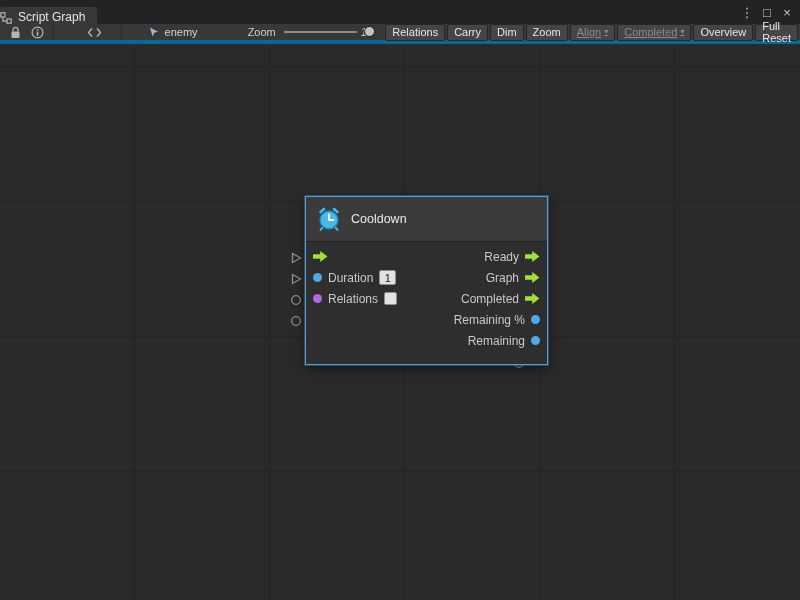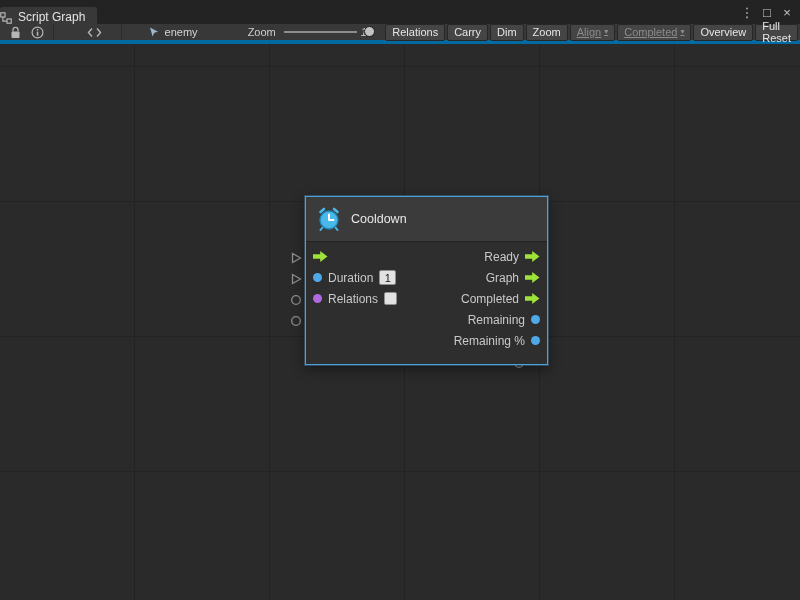--- a/index.html
+++ b/index.html
@@ -263,28 +263,28 @@
             <svg width="15" height="11" viewBox="0 0 15 11">
                 <path d="M0 3.2 H7.2 V0 L14.5 5.5 L7.2 11 V7.8 H0 Z" fill="#9fe23a"></path>
               </svg>
           </span>
         </span>
       </div>
 
       <div class="port-row">
         <span class="pgroup"></span>
         <span class="pgroup">
+          <span>Remaining %</span>
+          <span class="dot blue"></span>
+        </span>
+      </div>
+
+      <div class="port-row">
+        <span class="pgroup"></span>
+        <span class="pgroup">
           <span>Remaining</span>
-          <span class="dot blue"></span>
-        </span>
-      </div>
-
-      <div class="port-row">
-        <span class="pgroup"></span>
-        <span class="pgroup">
-          <span>Remaining %</span>
           <span class="dot blue"></span>
         </span>
       </div>
 
     </div>
   </div>
 </div>
 
 </body></html>

